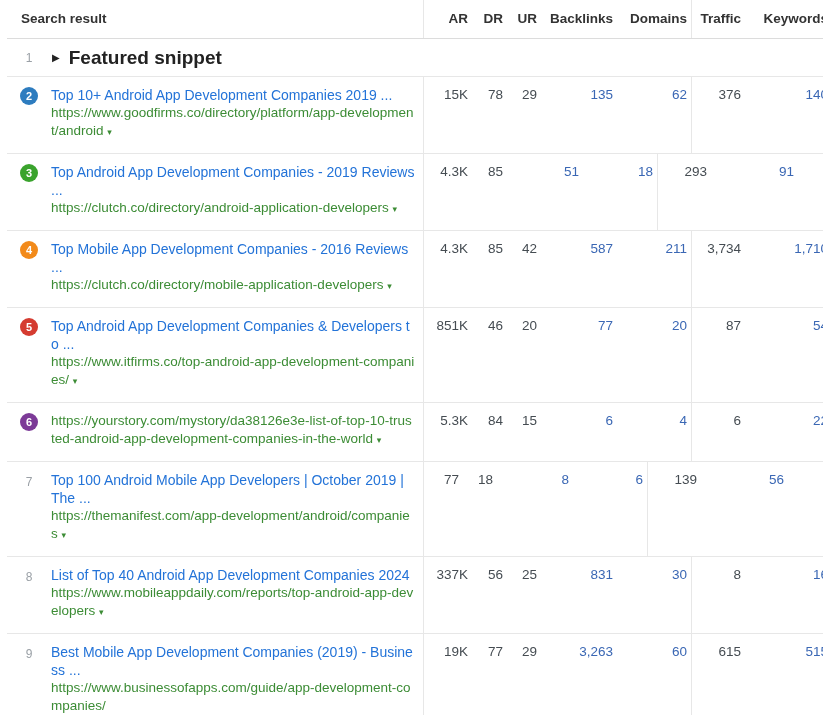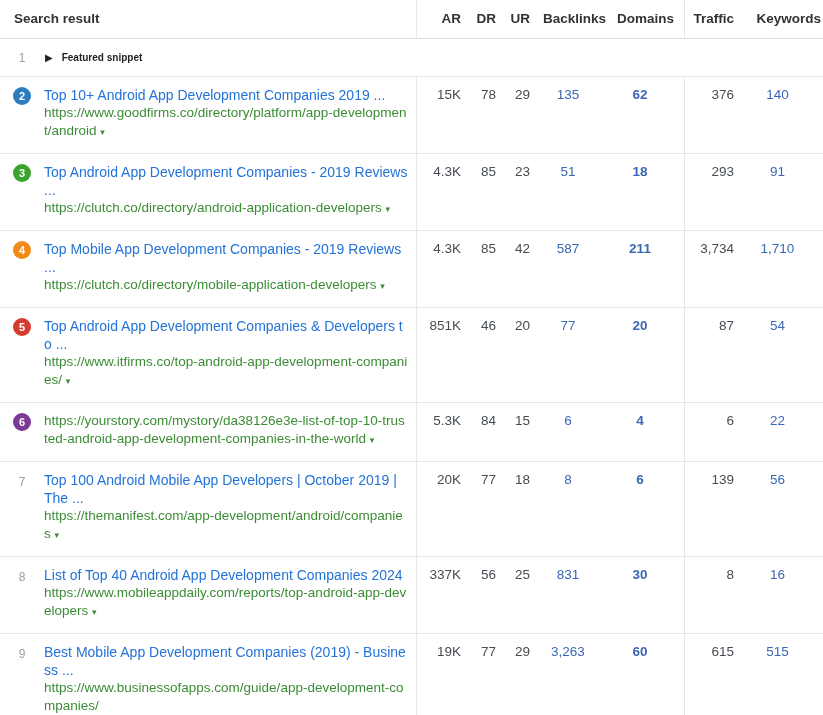--- a/index.html
+++ b/index.html
@@ -12,53 +12,53 @@
     --idx-gray:#9aa0a6;
   }
   *{box-sizing:border-box;}
   html,body{margin:0;padding:0;}
   body{
     width:823px;height:715px;overflow:hidden;background:#fff;
     font-family:"Liberation Sans","DejaVu Sans",sans-serif;
     color:var(--metric-ink);
   }
   .table{width:823px;}
-  .row{display:flex;border-bottom:1px solid var(--border);background:#fff;}
+  .row{display:flex;border-bottom:1px solid var(--border);background:#fff;margin-left:7px;}
   .cell{flex:none;}
   
   .c-result{width:417px;}
   .c-ar{width:44px;}
   .c-dr{width:35px;}
   .c-ur{width:34px;}
   .c-bl{width:76px;}
-  .c-dom{width:79px;padding-right:10px;}
+  .c-dom{width:79px;padding-right:4px;}
   .c-tr{width:49px;}
   .c-kw{width:90px;padding-right:3px;}
   .num{text-align:right;font-size:13.5px;line-height:18px;padding-top:9px;}
   
   .header-row{border-bottom:1px solid #dcdcdc;}
   .header-row .cell{font-weight:bold;color:var(--header-ink);font-size:13.5px;line-height:18px;padding-top:10px;padding-bottom:10px;}
   .header-row .c-result{padding-left:14px;border-right:1px solid var(--border);}
   .header-row .c-dom{border-right:1px solid var(--border);}
   
   .featured-row{height:38px;align-items:center;cursor:pointer;}
   .featured-row .idx-slot{padding-top:0;}
   .expander{color:#222;font-size:10px;margin:0 9px 0 1px;}
-  .featured-label{font-weight:bold;color:#222;font-size:10px;}
+  .featured-label{font-weight:bold;color:#222;font-size:19px;}
   
   .result-row .c-result{display:flex;border-right:1px solid var(--border);padding:9px 8px 12px 0;}
-  .result-row .c-dom{border-right:1px solid var(--border);font-weight:bold;}
+  .result-row .c-dom{border-right:1px solid var(--border);}
   .idx-slot{width:44px;flex:none;display:flex;justify-content:center;align-items:flex-start;padding-top:1px;}
   .badge{width:18px;height:18px;border-radius:50%;color:#fff;font-size:11px;font-weight:bold;line-height:18px;text-align:center;}
   .plain-idx{color:var(--idx-gray);font-size:12px;line-height:18px;padding-top:1px;}
   .content{flex:1;min-width:0;}
   .title{color:var(--title-blue);font-size:14px;line-height:18px;word-break:break-all;cursor:pointer;}
   .url{color:var(--url-green);font-size:13.5px;line-height:18px;word-break:break-all;}
   .caret{font-size:9px;cursor:pointer;}
-  .metric-link{color:var(--metric-link);cursor:pointer;text-align:center;}
+  .metric-link{color:var(--metric-link);cursor:pointer;}
   .metric-plain{color:var(--metric-ink);}
 </style>
 </head>
 <body>
 
 <div class="table">
 
   <div class="row header-row">
     <div class="cell c-result">Search result</div>
     <div class="cell num c-ar">AR</div>
@@ -103,34 +103,33 @@
       <div class="idx-slot">
         <span class="badge" style="background: rgb(58, 163, 45);">3</span>
       </div>
       <div class="content">
         <div class="title">Top Android App Development Companies - 2019 Reviews ...</div>
         <div class="url"><span>https://clutch.co/directory/android-application-developers</span> <span class="caret">▾</span></div>
       </div>
     </div>
     <div class="cell num metric-plain c-ar">4.3K</div>
     <div class="cell num metric-plain c-dr">85</div>
-    <div class="cell num metric-plain c-ur">23</div>
     <div class="cell num metric-link c-bl">51</div>
     <div class="cell num metric-link c-dom">18</div>
     <div class="cell num metric-plain c-tr">293</div>
     <div class="cell num metric-link c-kw">91</div>
   </div>
 
   <div class="row result-row">
     <div class="cell c-result">
       <div class="idx-slot">
         <span class="badge" style="background: rgb(242, 138, 26);">4</span>
       </div>
       <div class="content">
-        <div class="title">Top Mobile App Development Companies - 2019 Reviews ...</div>
+        <div class="title">Top Mobile App Development Companies - 2016 Reviews ...</div>
         <div class="url"><span>https://clutch.co/directory/mobile-application-developers</span> <span class="caret">▾</span></div>
       </div>
     </div>
     <div class="cell num metric-plain c-ar">4.3K</div>
     <div class="cell num metric-plain c-dr">85</div>
     <div class="cell num metric-plain c-ur">42</div>
     <div class="cell num metric-link c-bl">587</div>
     <div class="cell num metric-link c-dom">211</div>
     <div class="cell num metric-plain c-tr">3,734</div>
     <div class="cell num metric-link c-kw">1,710</div>
@@ -176,21 +175,20 @@
   <div class="row result-row">
     <div class="cell c-result">
       <div class="idx-slot">
         <span class="plain-idx">7</span>
       </div>
       <div class="content">
         <div class="title">Top 100 Android Mobile App Developers | October 2019 | The ...</div>
         <div class="url"><span>https://themanifest.com/app-development/android/companies</span> <span class="caret">▾</span></div>
       </div>
     </div>
-    <div class="cell num metric-plain c-ar">20K</div>
     <div class="cell num metric-plain c-dr">77</div>
     <div class="cell num metric-plain c-ur">18</div>
     <div class="cell num metric-link c-bl">8</div>
     <div class="cell num metric-link c-dom">6</div>
     <div class="cell num metric-plain c-tr">139</div>
     <div class="cell num metric-link c-kw">56</div>
   </div>
 
   <div class="row result-row">
     <div class="cell c-result">

